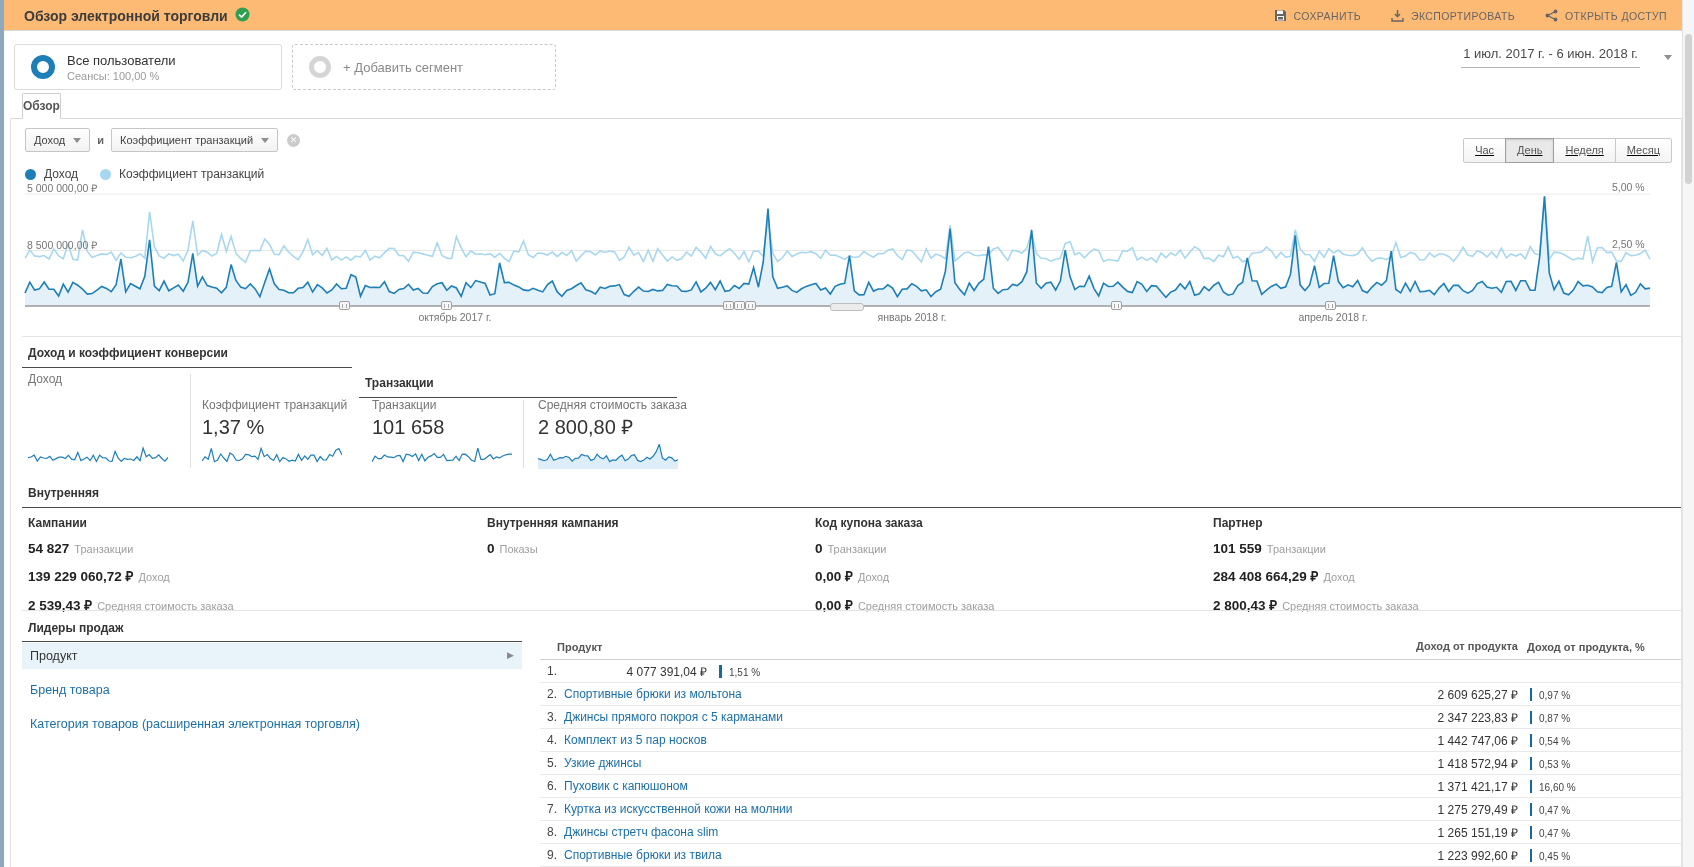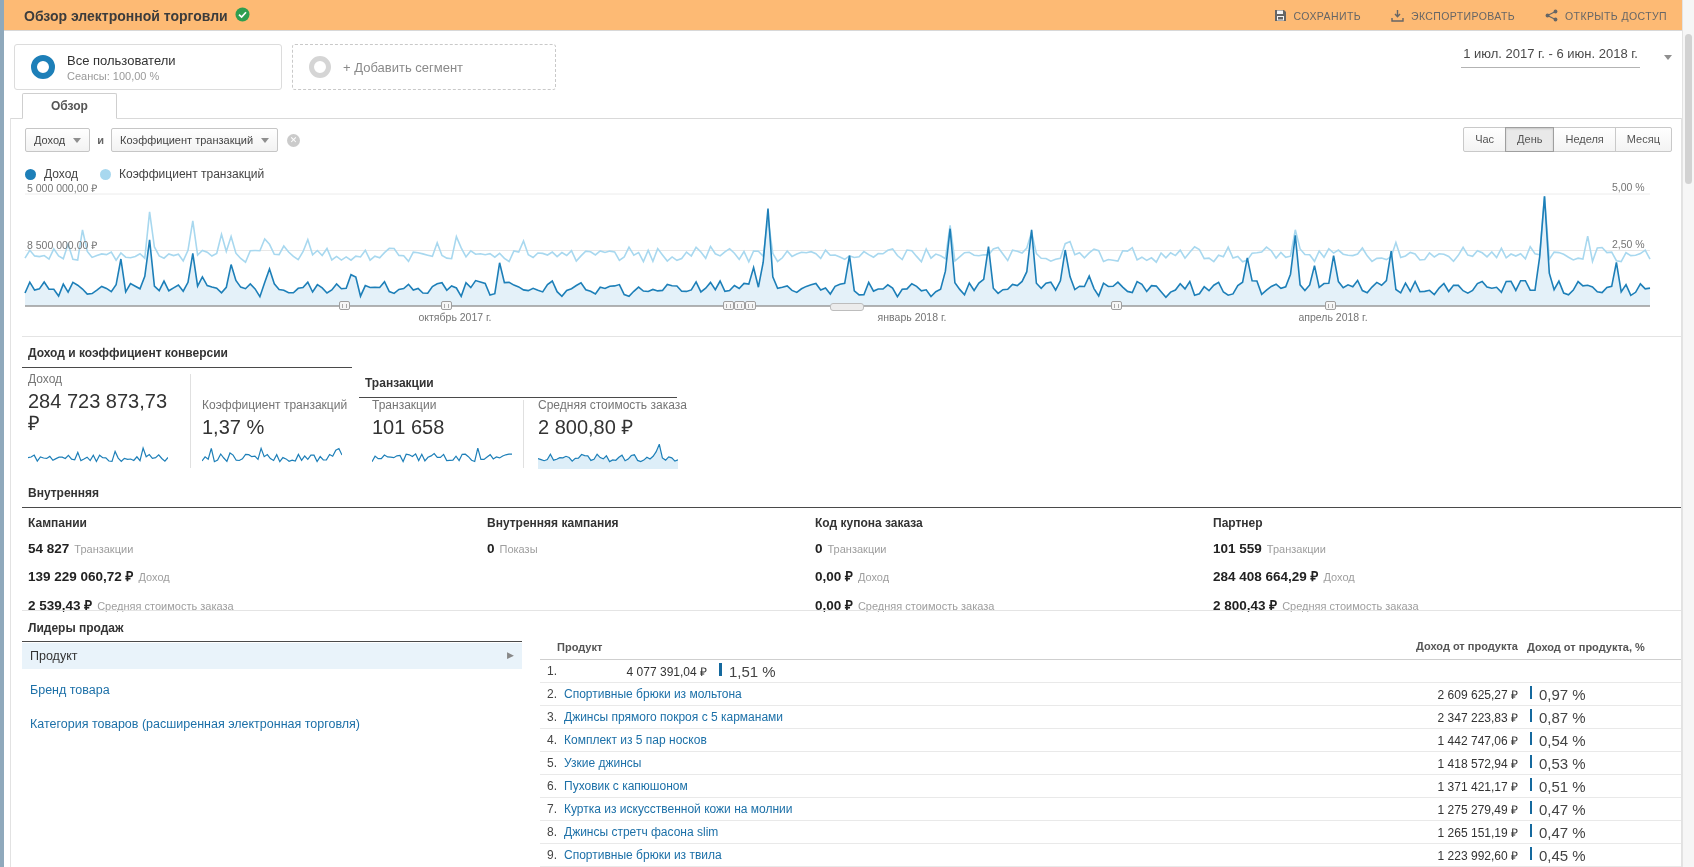--- a/index.html
+++ b/index.html
@@ -27,29 +27,29 @@
   .donut { width:24px; height:24px; border:6px solid #1d7fb8; border-radius:50%; }
   .donut.gray { border-color:#d5d5d5; width:22px; height:22px; border-width:5px; }
   .seg-title { font-size:13px; color:#333; }
   .seg-sub { font-size:11px; color:#9a9a9a; margin-top:2px; }
   .seg-add { position:absolute; left:292px; top:44px; width:264px; height:46px; border:1px dashed #c9c9c9; border-radius:3px; display:flex; align-items:center; gap:12px; padding-left:16px; color:#8a8a8a; font-size:13px; }
   .date-range { position:absolute; right:22px; top:46px; display:flex; align-items:center; gap:24px; cursor:pointer; }
   .date-text { font-size:13px; color:#4a4a4a; border-bottom:1px solid #b3b3b3; padding:0 2px 6px 2px; }
   .caret { width:0; height:0; border-left:4px solid transparent; border-right:4px solid transparent; border-top:5px solid #8f8f8f; }
 
   
-  .tab { position:absolute; left:22px; top:93px; height:26px; padding:0 28px; background:#fff; border:1px solid #cfcfcf; border-bottom:1px solid #fff; border-radius:2px 2px 0 0; font-size:12px; font-weight:bold; color:#555; line-height:24px; z-index:2; }
+  .tab { position:absolute; left:22px; top:93px; height:26px; padding:0 0; background:#fff; border:1px solid #cfcfcf; border-bottom:1px solid #fff; border-radius:2px 2px 0 0; font-size:12px; font-weight:bold; color:#555; line-height:24px; z-index:2; }
 
   
   .picker-row { position:absolute; left:25px; top:128px; display:flex; align-items:center; gap:7px; }
   .dropdown { height:24px; display:inline-flex; align-items:center; gap:8px; padding:0 8px; border:1px solid #c6c6c6; border-radius:2px; background:linear-gradient(#ffffff,#f2f2f2); font-size:11px; color:#444; cursor:pointer; }
   .conj { font-size:11px; color:#666; font-weight:bold; }
   .x-circle { width:13px; height:13px; border-radius:50%; background:#cbcbcb; color:#fff; font-size:9px; line-height:13px; text-align:center; cursor:pointer; margin-left:2px; }
 
-  .granularity { position:absolute; right:22px; top:127px; display:flex; }
+  .granularity { position:absolute; right:22px; top:138px; display:flex;text-decoration:underline; }
   .gbtn { height:25px; line-height:23px; padding:0 11px; font-size:11px; color:#555; background:linear-gradient(#ffffff,#f3f3f3); border:1px solid #c9c9c9; margin-left:-1px; cursor:pointer; }
   .gbtn:first-child { border-radius:2px 0 0 2px; }
   .gbtn:last-child { border-radius:0 2px 2px 0; }
   .gbtn.sel { background:#e9e9e9; border-color:#9f9f9f; box-shadow:inset 0 1px 2px rgba(0,0,0,.15); z-index:1; }
 
   
   .legend { position:absolute; left:25px; top:167px; display:flex; align-items:center; gap:22px; }
   .leg-item { display:flex; align-items:center; gap:8px; font-size:12px; color:#444; }
   .leg-dot { width:11px; height:11px; border-radius:50%; }
 
@@ -92,21 +92,21 @@
   .phead { display:flex; align-items:flex-end; padding:0 0 6px 0; border-bottom:1px solid #cfcfcf; min-height:40px; }
   .phead .h-name { flex:1; padding-left:17px; font-size:11px; font-weight:bold; color:#555; }
   .phead .h-rev { width:150px; text-align:right; font-size:11px; font-weight:bold; color:#555; line-height:13px; }
   .phead .h-pct { width:163px; padding-left:9px; font-size:11px; font-weight:bold; color:#555; }
   .prow { display:flex; align-items:center; height:23px; border-bottom:1px solid #e9e9e9; }
   .rank { width:17px; text-align:right; font-size:12px; color:#444; }
   .pname { flex:1; padding-left:7px; font-size:12px; }
   .pname a { color:#1c70a8; text-decoration:none; cursor:pointer; }
   .annot { border:2px solid #e2231a; padding:0 3px 1px 3px; display:inline-block; }
   .prev { width:150px; text-align:right; font-size:12px; color:#333; }
-  .ppct { width:163px; padding-left:12px; display:flex; align-items:flex-start; font-size:15px; color:#444; }
+  .ppct { width:163px; padding-left:12px; display:flex; align-items:flex-end; font-size:10px; color:#444; }
   .pbar { display:inline-block; height:13px; background:#15699e; margin-right:7px; }
 
   .shield { display:inline-block; }
 </style>
 </head>
 <body>
 
 <div id="page">
   <div class="left-strip"></div>
 
@@ -246,21 +246,20 @@
       <div class="scroll-handle" style="left: 830px;"></div>
     </div>
 
   <div class="divider" style="top:336px;"></div>
 
   <div class="sc-title" style="left:22px; top:346px; width:330px;">Доход и коэффициент конверсии</div>
   <div class="sc-title" style="left:359px; top:376px; width:318px;">Транзакции</div>
 
   <div class="card" style="left:28px; top:372px; width:150px;">
     <div class="card-label">Доход</div>
-    <div class="card-value" style="width:146px; word-break:break-all;">284 723 873,73 ₽</div>
   </div>
   <div class="vdiv" style="left:190px; top:374px; height:94px;"></div>
   <div class="card" style="left:202px; top:398px; width:150px;">
     <div class="card-label">Коэффициент транзакций</div>
     <div class="card-value">1,37 %</div>
   </div>
   <div class="card" style="left:372px; top:398px; width:140px;">
     <div class="card-label">Транзакции</div>
     <div class="card-value">101 658</div>
   </div>
@@ -370,21 +369,21 @@
             <i class="pbar" style="width: 2px;"></i>
             <em style="font-style: normal;">0,53 %</em>
           </span>
         </div>
         <div class="prow">
           <span class="rank">6.</span>
           <span class="pname"><a>Пуховик с капюшоном</a></span>
           <span class="prev">1 371 421,17 ₽</span>
           <span class="ppct">
             <i class="pbar" style="width: 2px;"></i>
-            <em style="font-style: normal;">0,51 %</em>
+            <em style="font-style: normal;">16,60 %</em>
           </span>
         </div>
         <div class="prow">
           <span class="rank">7.</span>
           <span class="pname"><a>Куртка из искусственной кожи на молнии</a></span>
           <span class="prev">1 275 279,49 ₽</span>
           <span class="ppct">
             <i class="pbar" style="width: 2px;"></i>
             <em style="font-style: normal;">0,47 %</em>
           </span>

